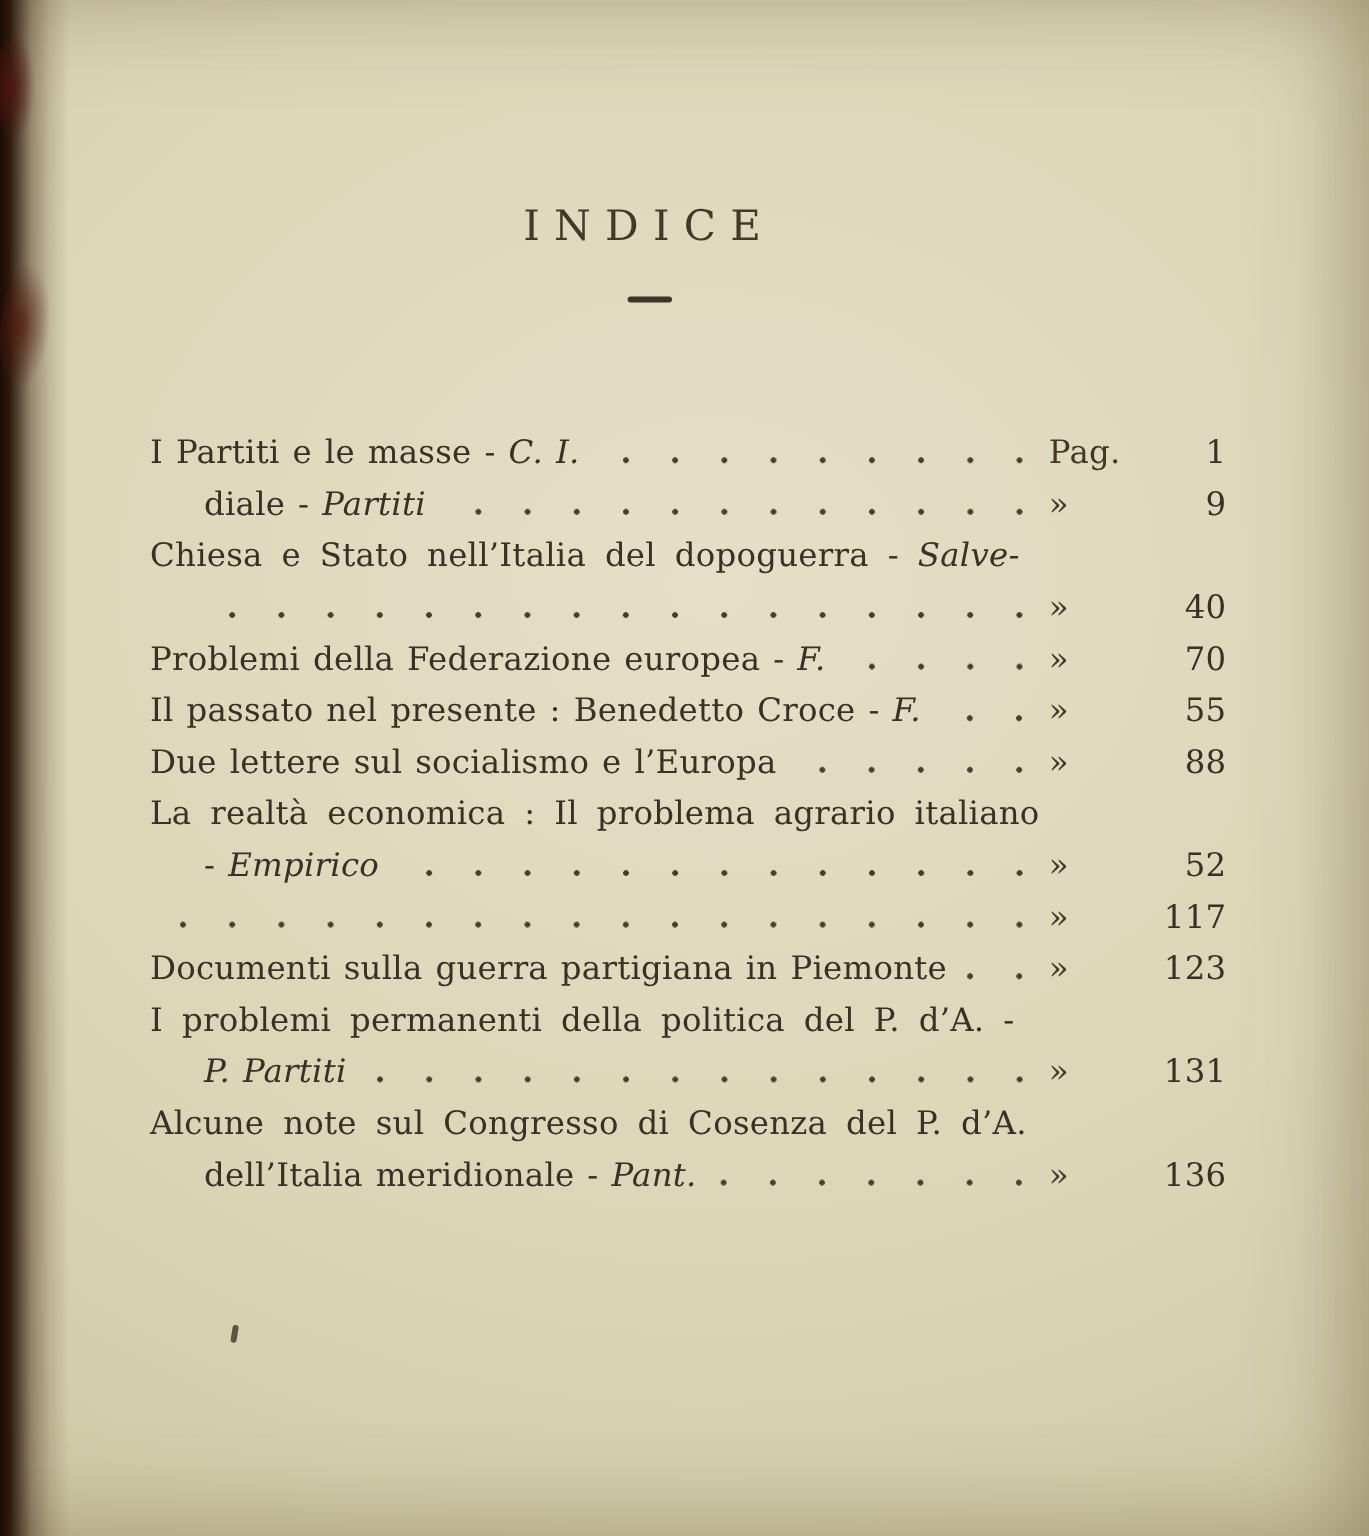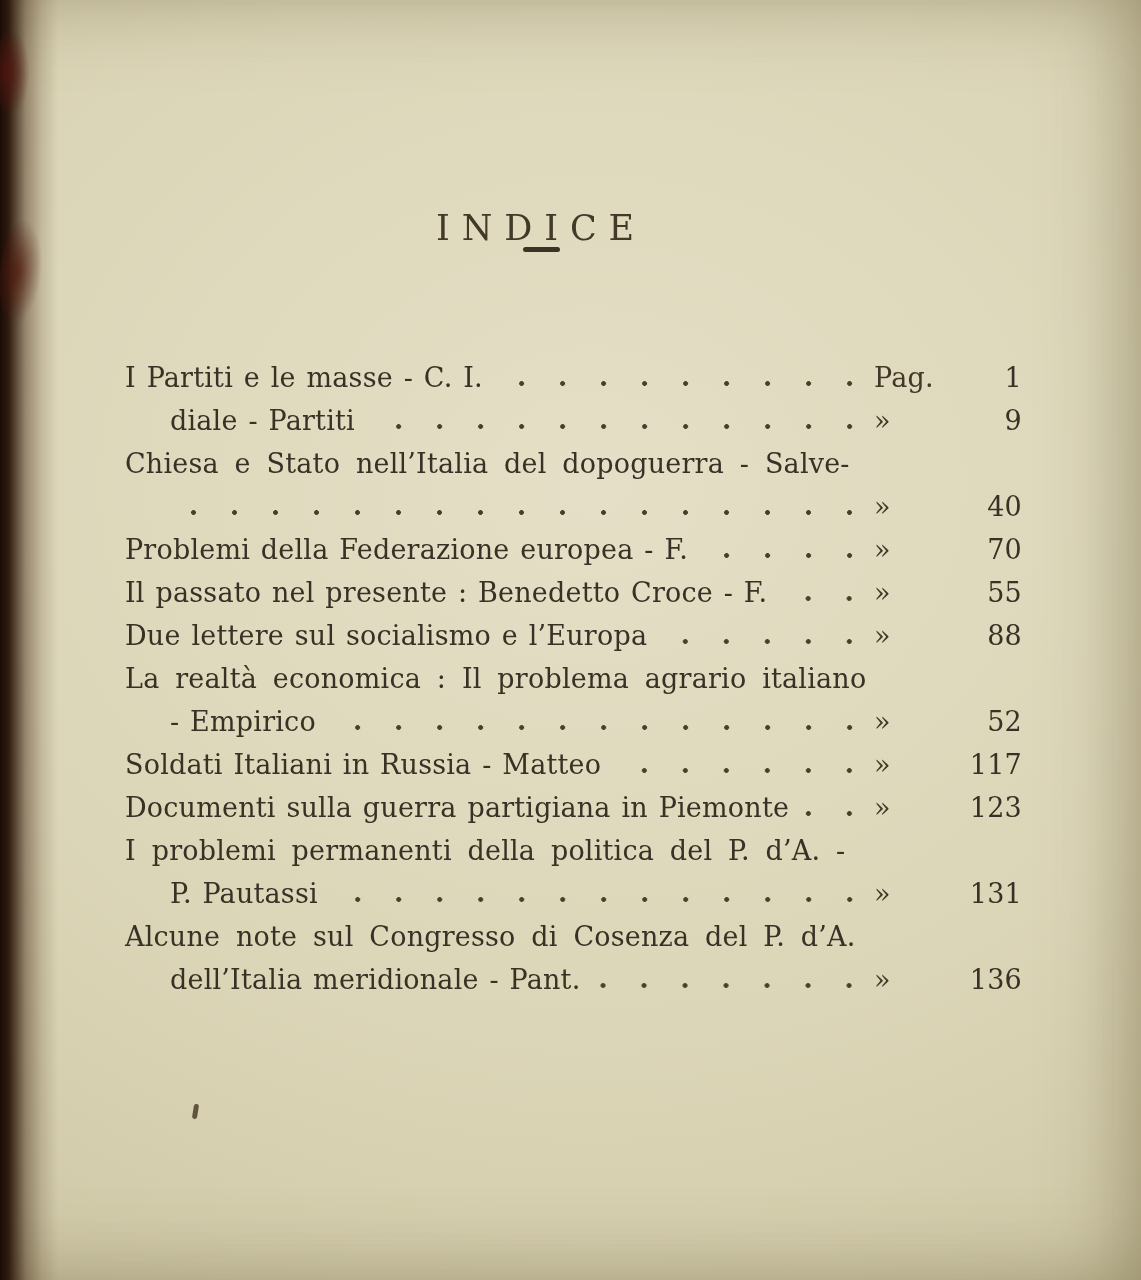--- a/index.html
+++ b/index.html
@@ -35,38 +35,37 @@
   }
   .stain-mid {
     left:0px; top:218px; width:42px; height:108px; transform:rotate(6deg);
     background: radial-gradient(ellipse at 40% 50%, rgba(80,24,12,0.75), rgba(80,24,12,0) 70%);
   }
   .title {
     position:absolute; top:169px; left:0; width:1082px;
     text-align:center;
     font-size:35px; letter-spacing:0.34em;
     color:#443928;
-    margin-top:39px;
   }
   .title-rule {
     position:absolute; top:247px; left:523px;
     width:37px; height:5px; border-radius:3px;
     background:#3e3425;
   }
   .toc {
     position:absolute; left:125px; top:356px; width:897px;
     font-size:27px; line-height:43px;
     word-spacing:2px; letter-spacing:0.2px;
     color:#3a3126;
   }
   .line { display:flex; align-items:baseline; }
   .line.indent { padding-left:45px; }
   .txtwrap { flex:0 1 auto; }
   .spread { word-spacing:7px; }
-  .it { }
+  .it { font-style:italic; }
   .leader {
     flex:1 1 20px; min-width:20px; height:5px;
     align-self:flex-end; margin:0 4px 13px 16px;
     background-image: radial-gradient(circle, #4a3d2b 2.1px, rgba(74,61,43,0) 2.6px);
     background-size:41px 5px;
     background-repeat:repeat-x;
     background-position:right center;
   }
   .marker { flex:0 0 70px; text-align:left; color:#433827; }
   .pageno { flex:0 0 78px; text-align:right; color:#3a3126; }
@@ -152,42 +151,41 @@
       <div class="line indent">
         <span class="txtwrap"><span>- </span><span class="it">Empirico</span></span>
         <span class="leader"></span>
         <span class="marker">»</span>
         <span class="pageno">52</span>
       </div>
     </div>
 
     <div class="entry">
       <div class="line">
-        <span class="txtwrap"><span>Soldati Italiani in Russia - </span><span class="it">Matteo</span></span>
         <span class="leader"></span>
         <span class="marker">»</span>
         <span class="pageno">117</span>
       </div>
     </div>
 
     <div class="entry">
       <div class="line">
         <span class="txtwrap"><span>Documenti sulla guerra partigiana in Piemonte</span></span>
         <span class="leader"></span>
         <span class="marker">»</span>
         <span class="pageno">123</span>
       </div>
     </div>
 
     <div class="entry">
       <div class="line">
         <span class="txtwrap spread"><span>I problemi permanenti della politica del P. d’A. -</span></span>
       </div>
       <div class="line indent">
-        <span class="txtwrap"><span class="it">P. Pautassi</span></span>
+        <span class="txtwrap"><span class="it">P. Partiti</span></span>
         <span class="leader"></span>
         <span class="marker">»</span>
         <span class="pageno">131</span>
       </div>
     </div>
 
     <div class="entry">
       <div class="line">
         <span class="txtwrap spread"><span>Alcune note sul Congresso di Cosenza del P. d’A.</span></span>
       </div>

